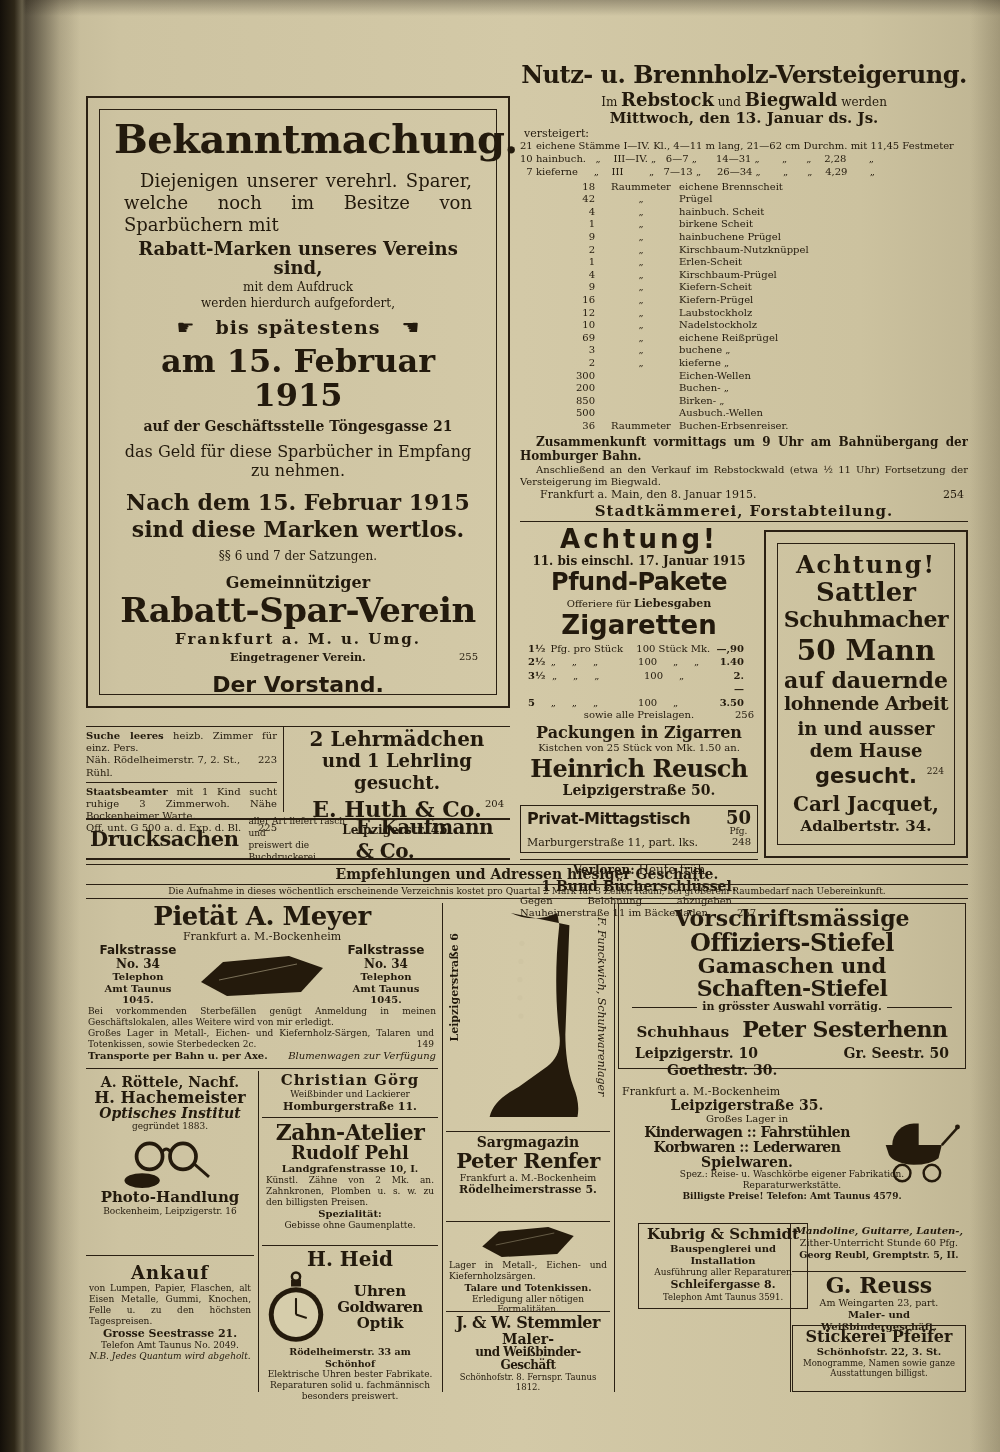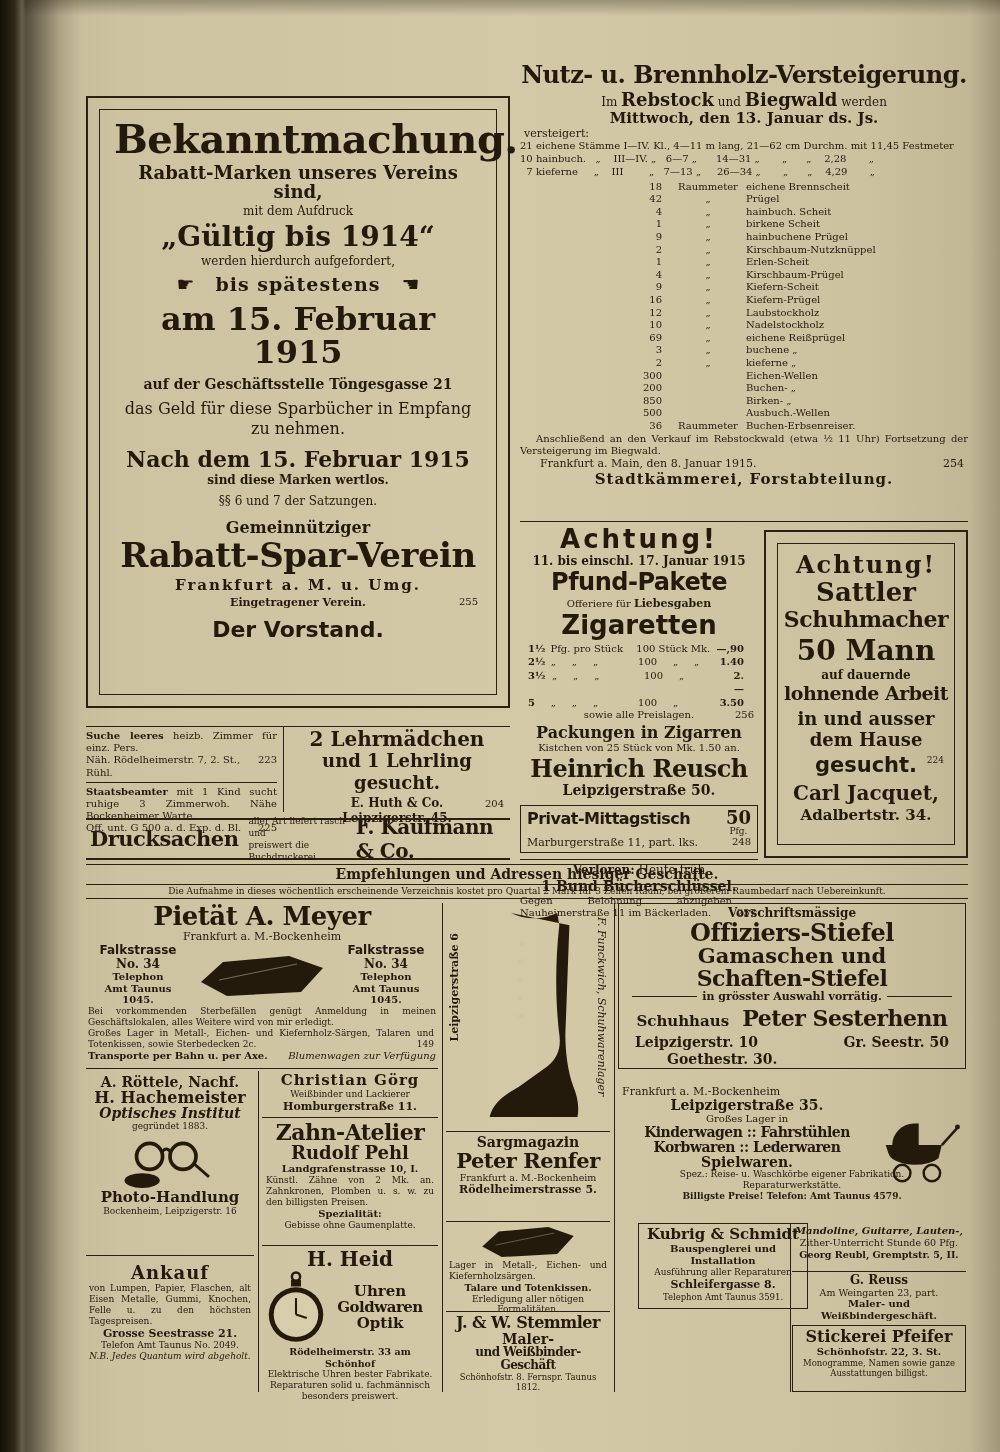--- a/index.html
+++ b/index.html
@@ -20,35 +20,35 @@
   .c{text-align:center}.j{text-align:justify}
   .b{font-weight:bold}.i{font-style:italic}
   .flex{display:flex}.sp{justify-content:space-between}.ac{align-items:center}.ab{align-items:baseline}
   .pre{white-space:pre}
   .sans{font-family:"DejaVu Sans",sans-serif}
   .h{line-height:1.05}
   .tight{letter-spacing:-.5px}
   .ls1{letter-spacing:1px}.ls2{letter-spacing:2px}.ls3{letter-spacing:3px}
   .f8{font-size:8.5px}.f9{font-size:9px}.f95{font-size:9.5px}.f10{font-size:10px}
   .f11{font-size:11px}.f12{font-size:12px}.f13{font-size:18px}.f14{font-size:14px}
-  .f15{font-size:15px}.f16{font-size:16px}.f17{font-size:12px}.f18{font-size:18px}
+  .f15{font-size:15px}.f16{font-size:16px}.f17{font-size:22px}.f18{font-size:18px}
   .f19{font-size:19px}.f20{font-size:20px}.f21{font-size:21px}.f22{font-size:22px}
   .f24{font-size:24px}.f26{font-size:26px}.f28{font-size:28px}.f32{font-size:32px}.f34{font-size:34px}.f40{font-size:40px}
   .mt2{margin-top:2px}.mt4{margin-top:4px}.mt6{margin-top:6px}.mt8{margin-top:8px}
   .mt10{margin-top:10px}
   .rt{border-top:1px solid #2a2013}
   .box1{border:1px solid #2a2013}
   .dbl{border:2px solid #2a2013;padding:11px}
   .dbl>.in{border:1px solid #2a2013;height:100%;width:100%}
   .vline{position:absolute;width:1px;background:#2a2013}
   .vert{writing-mode:vertical-rl}
   .vertflip{writing-mode:vertical-rl;transform:rotate(180deg)}
   svg{display:block}
   
-  .vlist{margin-left:116px;margin-top:2px}
+  .vlist{margin-left:49px;margin-top:2px}
   .vrow{display:flex;font-size:10px;line-height:1.26}
   .vq{width:34px;text-align:right;padding-right:8px}
   .vu{width:76px;text-align:center}
   .vn{flex:1;text-align:left}
   
   .prow{display:flex;font-size:10px;line-height:1.35;padding:0 8px}
   .pa{width:24px;font-weight:bold}
   .pb{width:92px;white-space:pre}
   .pc{width:86px;white-space:pre}
   .pd{flex:1;text-align:right;font-weight:bold;padding-right:6px}
@@ -56,23 +56,23 @@
 </style>
 </head>
 <body>
 
 <div class="page">
   <div class="binding"></div>
 
   <section class="abs dbl" style="left:86px;top:96px;width:424px;height:612px">
     <div class="in" style="padding:8px 14px">
       <h1 class="f40 b c h tight">Bekanntmachung.</h1>
+      <p class="f13 j mt10" style="padding:0 10px;text-indent:16px">Diejenigen unserer verehrl. Sparer, welche noch im Besitze von Sparbüchern mit</p>
       <div class="f18 b c h mt4">Rabatt-Marken unseres Vereins sind,</div>
       <div class="f12 c mt2">mit dem Aufdruck</div>
-      <div class="f28 b c h mt4">„Gültig bis 1914“</div>
       <div class="f12 c mt2">werden hierdurch aufgefordert,</div>
       <div class="c mt4">
         <span class="f20 sans">☛</span>
         <span class="f19 b ls1" style="margin:0 16px">bis spätestens</span>
         <span class="f20 sans">☚</span>
       </div>
       <div class="f32 b c h mt6">am 15. Februar 1915</div>
       <div class="f14 b c mt6">auf der Geschäftsstelle Töngesgasse 21</div>
       <div class="f16 c mt6">das Geld für diese Sparbücher in Empfang</div>
       <div class="f16 c">zu nehmen.</div>
@@ -230,20 +230,21 @@
         <span class="vq">500</span>
         <span class="vu"></span>
         <span class="vn">Ausbuch.-Wellen</span>
       </div>
         <div class="vrow">
         <span class="vq">36</span>
         <span class="vu">Raummeter</span>
         <span class="vn">Buchen-Erbsenreiser.</span>
       </div>
       </div>
+    <p class="f12 b j" style="text-indent:16px;margin-top:2px">Zusammenkunft vormittags um 9 Uhr am Bahnübergang der Homburger Bahn.</p>
     <p class="f10 j" style="text-indent:16px">Anschließend an den Verkauf im Rebstockwald (etwa ½ 11 Uhr) Fortsetzung der Versteigerung im Biegwald.</p>
     <div class="flex sp f11" style="padding:0 4px">
       <span style="margin-left:16px">Frankfurt a. Main, den 8. Januar 1915.</span>
       <span>254</span>
     </div>
     <div class="f15 b c ls1">Stadtkämmerei, Forstabteilung.</div>
   </section>
 
   <section class="abs" style="left:520px;top:526px;width:238px">
     <div>

